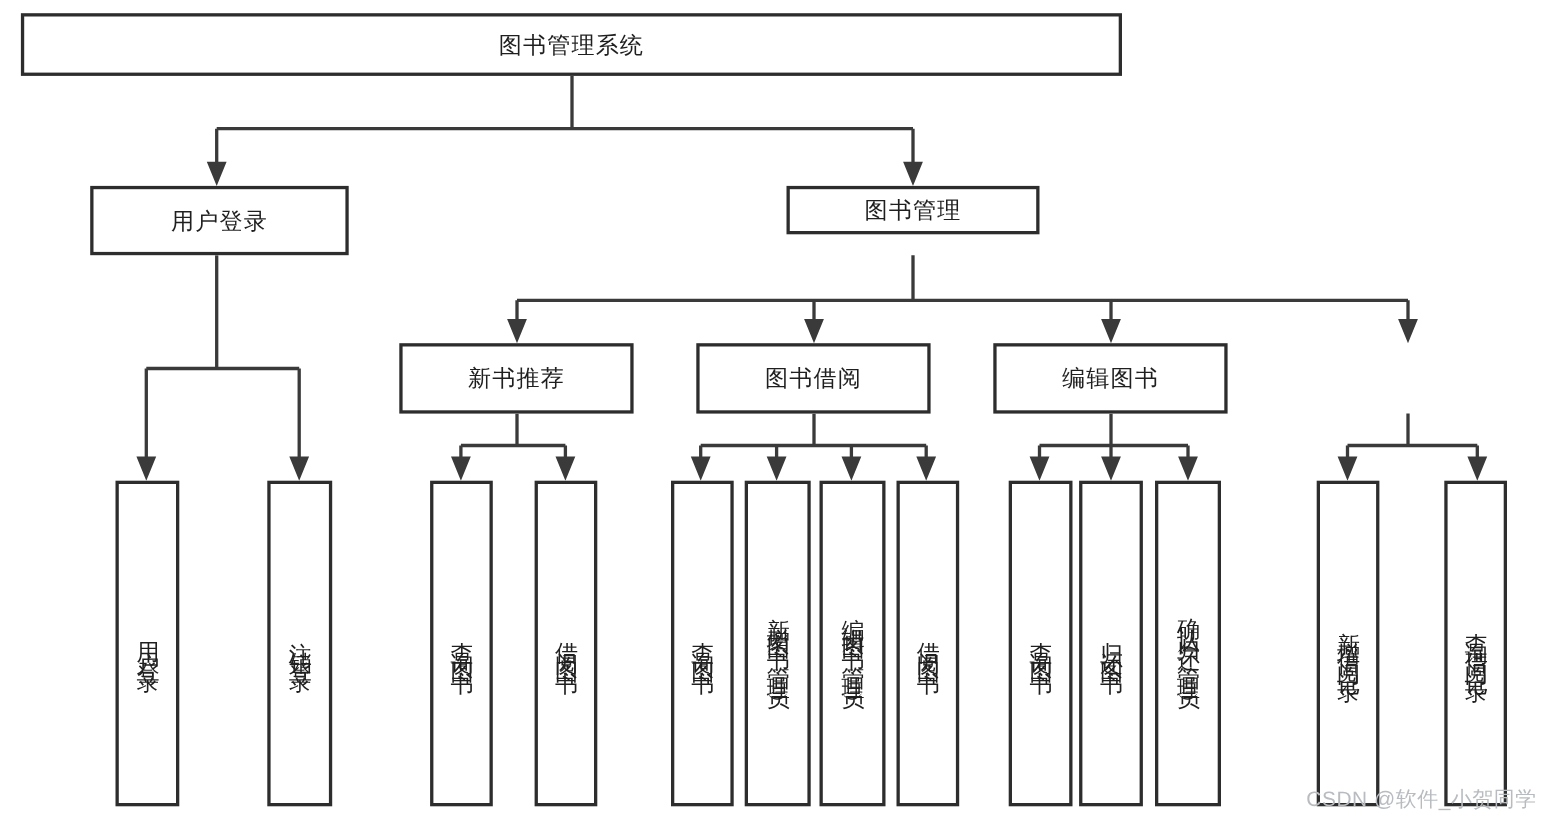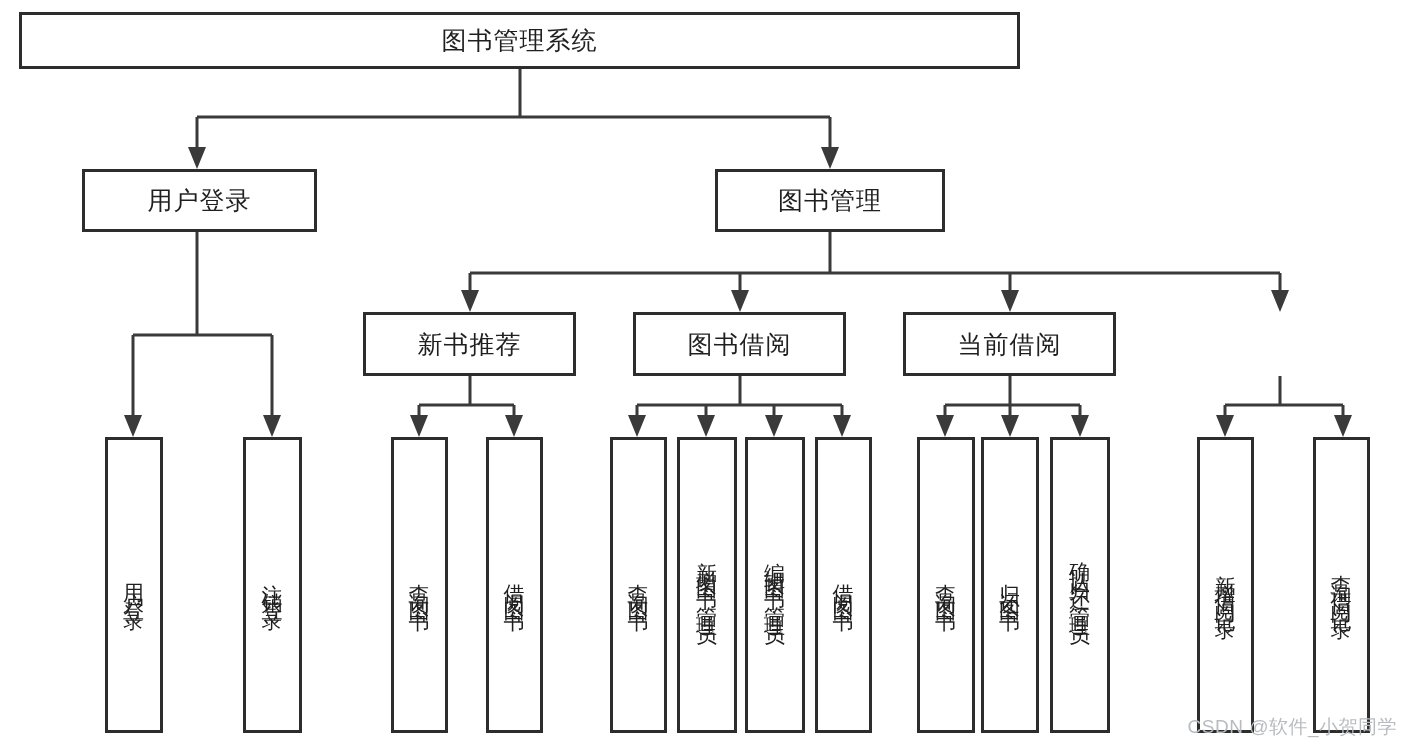--- a/index.html
+++ b/index.html
@@ -25,39 +25,39 @@
     position: absolute;
     box-sizing: border-box;
     border: 3px solid var(--border, #2d2d2d);
     background: #ffffff;
     display: flex;
     align-items: center;
     justify-content: center;
     z-index: 1;
   }
   .node span {
-    font-size: 25px;
+    font-size: 21px;
     letter-spacing: 1px;
     color: var(--text, #1f1f1f);
     white-space: nowrap;
   }
   .leaf span {
     writing-mode: vertical-rl;
     text-orientation: mixed;
     font-size: 21px;
     letter-spacing: 9px;
     color: var(--text, #1f1f1f);
     white-space: nowrap;
     line-height: 1;
   }
   
   .n-root   { left: 19px;  top: 12px;  width: 1001px; height: 57px; }
   
   .n-login  { left: 82px;  top: 169px; width: 235px;  height: 63px; }
-  .n-mgmt   { left: 715px; top: 169px; width: 230px;  height: 63px; }
+  .n-mgmt   { left: 715px; top: 169px; width: 230px;  height: 44px; }
   
   .n-l3     { top: 312px;  height: 64px; width: 213px; }
   .n-rec    { left: 363px; }
   .n-borrow { left: 633px; }
   .n-cur    { left: 903px; }
   .n-hist   { left: 1173px; }
   
   .leaf     { top: 437px;  height: 296px; }
   .lf-1  { left: 105px;  width: 58px; }
   .lf-2  { left: 243px;  width: 59px; }
@@ -117,21 +117,21 @@
     <span>图书管理</span>
   </div>
 
   <div class="node n-l3 n-borrow">
     <span>图书借阅</span>
   </div>
   <div class="node n-l3 n-rec">
     <span>新书推荐</span>
   </div>
   <div class="node n-l3 n-cur">
-    <span>当前借阅</span>
+    <span>编辑图书</span>
   </div>
 
   <div class="leaf lf-1">
     <span>用户登录</span>
   </div>
   <div class="leaf lf-2">
     <span>注销登录</span>
   </div>
 
   <div class="leaf lf-3">

